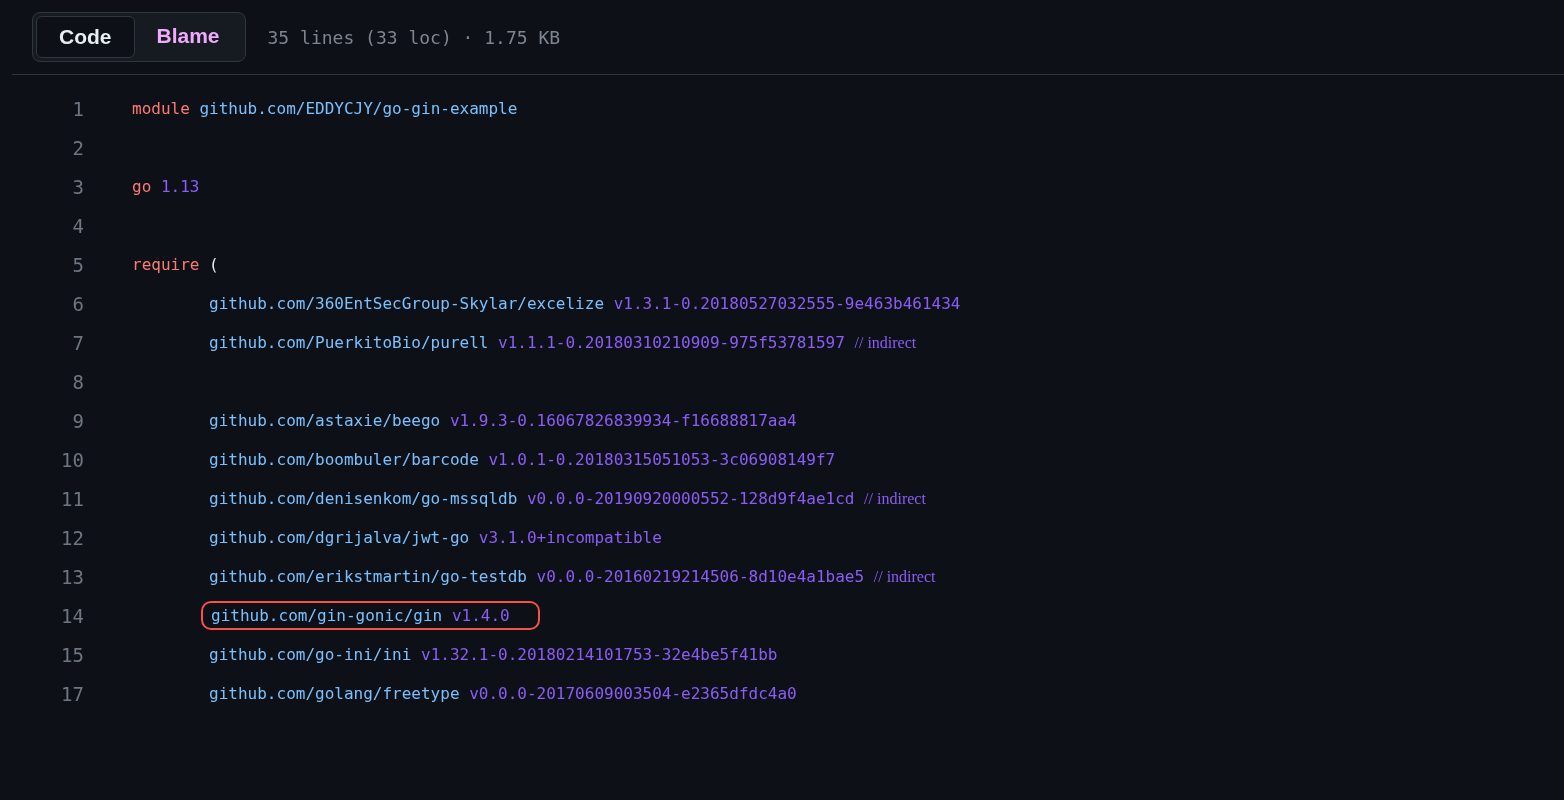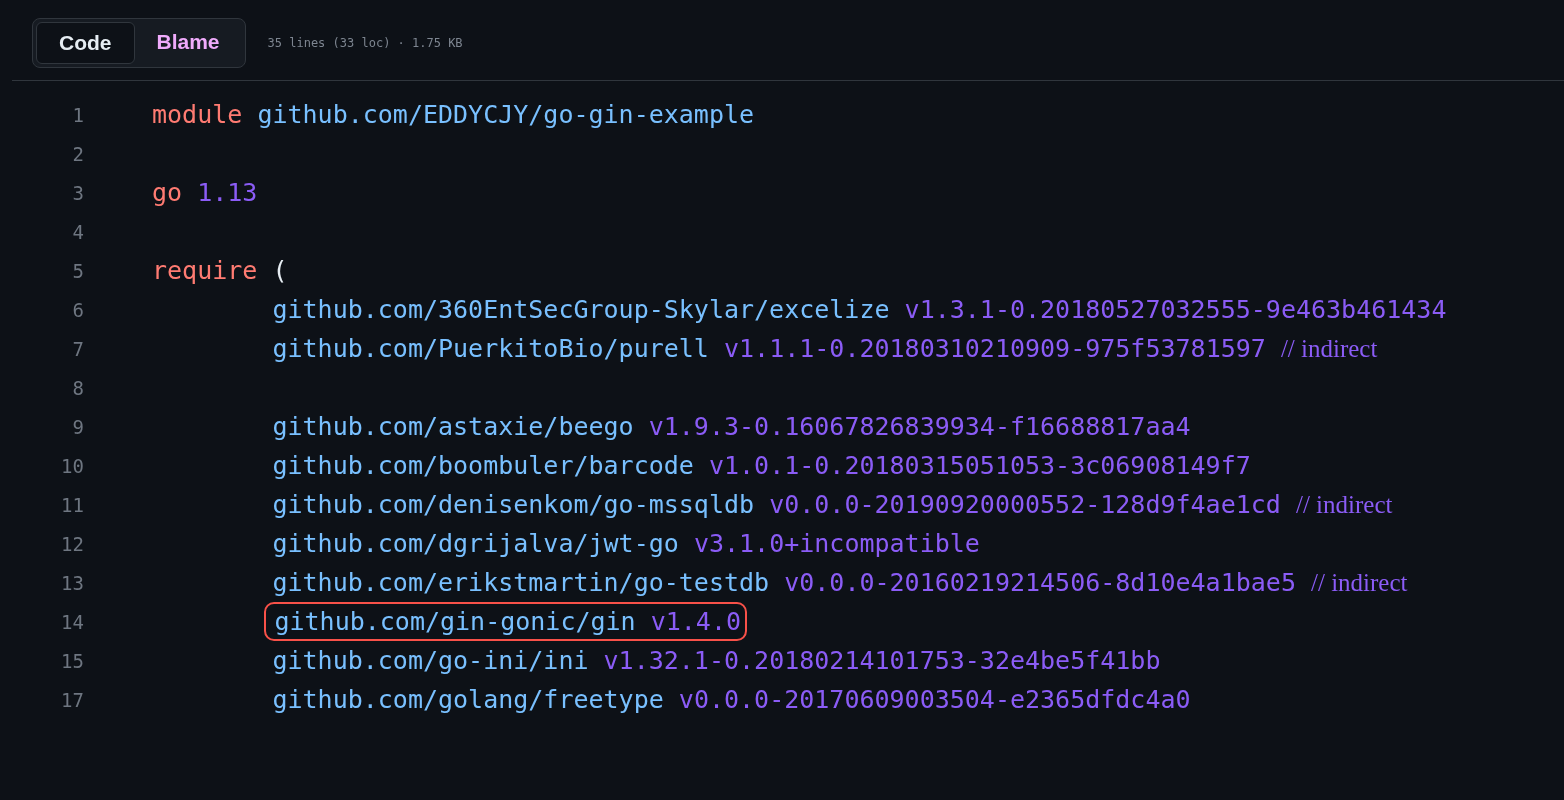--- a/index.html
+++ b/index.html
@@ -8,21 +8,21 @@
   color: #e6edf3;
   font-family: ui-monospace, SFMono-Regular, "SF Mono", Menlo, Consolas, monospace;
   font-size: 19px;
   width: 1564px;
   height: 800px;
   overflow: hidden;
 }
 .toolbar {
   display: flex;
   align-items: center;
-  padding: 18px 32px 12px 32px;
+  padding: 12px 32px 12px 32px;
   gap: 8px;
 }
 .tab-group {
   display: flex;
   background: #161b22;
   border: 1px solid #30363d;
   border-radius: 8px;
   padding: 3px;
 }
 .tab {
@@ -35,21 +35,21 @@
   cursor: pointer;
 }
 .tab.active {
   background: #0d1117;
   color: #e6edf3;
   border: 1px solid #30363d;
 }
 .file-info {
   margin-left: 14px;
   color: #7d8590;
-  font-size: 12px;
+  font-size: 18px;
 }
 .code-container {
   border-top: 1px solid #30363d;
   padding-top: 14px;
   margin-left: 12px;
 }
 .line {
   display: flex;
   height: 39px;
   align-items: center;
@@ -58,33 +58,32 @@
 .lineno {
   width: 120px;
   text-align: right;
   padding-right: 48px;
   color: #6e7681;
   user-select: none;
   font-size: 19px;
 }
 .code {
   flex: 1;
-  font-size: 25px;
-  margin-left: 20px;
+  font-size: 16px;
 }
 .kw { color: #ff7b72; }
 .pkg { color: #79c0ff; }
 .ver { color: #8b5cf6; }
 .comment { color: #8b5cf6; font-family: Liberation Serif, serif; }
 .plain { color: #e6edf3; }
 .highlight-box {
   display: inline-block;
   border: 2.5px solid #f85149;
   border-radius: 10px;
-  padding: 3px 4px 3px 8px;
+  padding: 3px 28px 3px 8px;
   margin-left: -8px;
 }
 </style>
 </head>
 <body>
 
 <div class="toolbar">
   <div class="tab-group">
     <div class="tab active">Code</div>
     <div class="tab">Blame</div>

